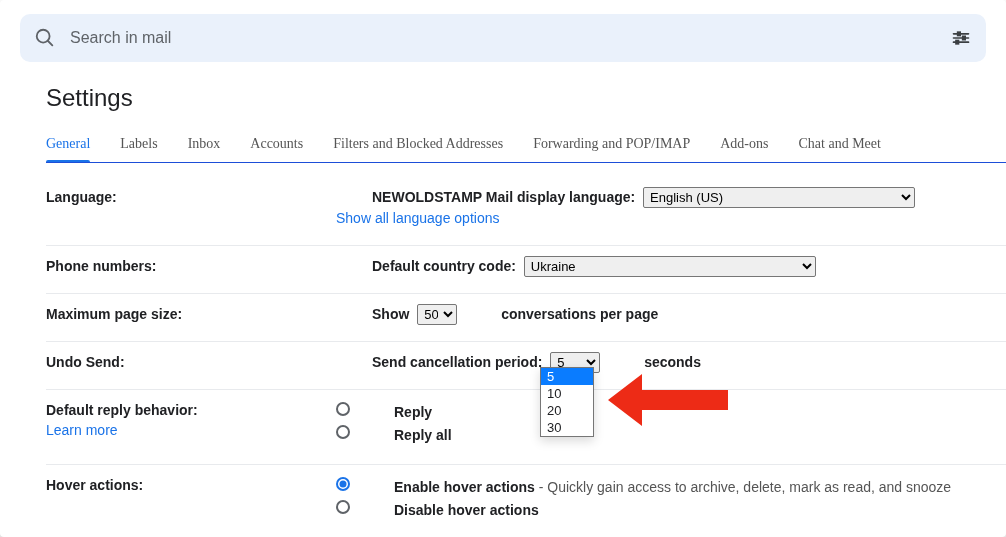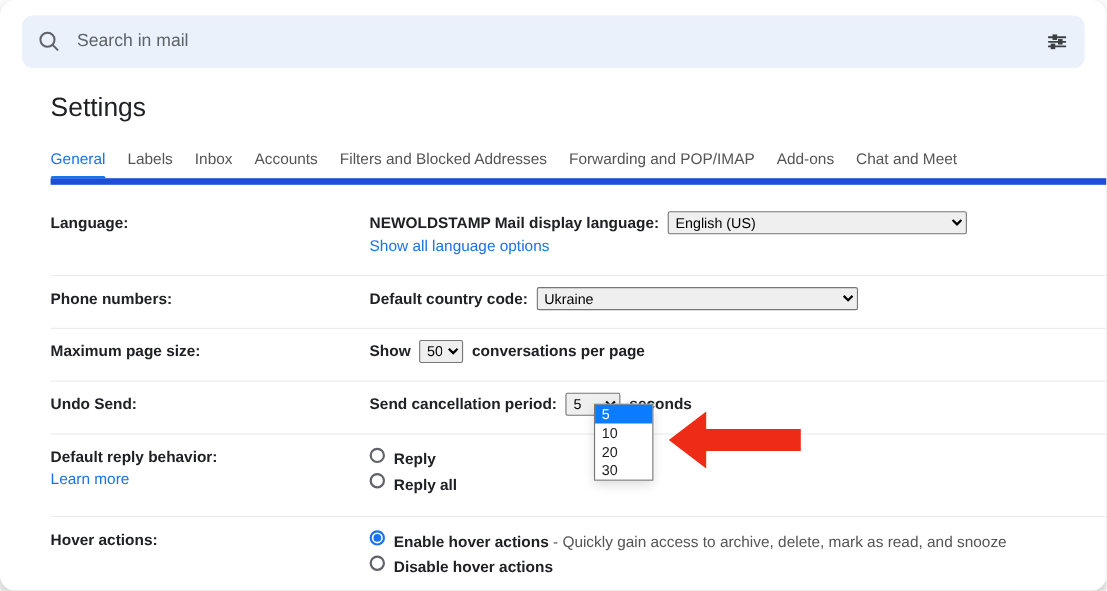--- a/index.html
+++ b/index.html
@@ -9,21 +9,21 @@
     color: #202124;
     background: #fff;
     width: 1006px;
     height: 537px;
     overflow: hidden;
     position: relative;
   }
   .card {
     width: 1006px;
     height: 537px;
-    border-radius: 14px;
+    border-radius: 4px;
     background: #fff;
     box-shadow: 0 6px 14px rgba(0,0,0,0.25);
     overflow: hidden;
     position: relative;
   }
   .search-bar {
     margin: 14px 20px 0 20px;
     height: 48px;
     background: #eaf1fb;
     border-radius: 10px;
@@ -51,26 +51,27 @@
   .content {
     padding: 22px 0 0 46px;
   }
   .page-title {
     font-size: 24px;
     font-weight: 400;
     margin-bottom: 18px;
   }
   .tabs {
     display: flex;
-    gap: 20px;
-    border-bottom: 6px solid #1d4ed8;
+    gap: 30px;
+    border-bottom: 1px solid #1d4ed8;
     padding-bottom: 0;
     margin-bottom: 0;
     flex-wrap: nowrap;
     overflow: hidden;
+    font-family: Liberation Serif, serif;
   }
   .tab {
     color: #555;
     font-size: 14px;
     padding: 6px 0 10px 0;
     white-space: nowrap;
     cursor: pointer;
     position: relative;
   }
   .tab.active {
@@ -105,21 +106,21 @@
     display:block;
     color: #1a73e8;
     font-weight: 400;
     margin-top: 4px;
   }
   .row-body {
     flex: 1;
     color: #202124;
     line-height: 1.5;
   }
-  .bold { font-weight: 700; }
+  .bold { font-weight: 700; margin-left: 36px; }
   .link { color: #1a73e8; cursor: pointer; }
   select.ns {
     font-family: Arial, Helvetica, sans-serif;
     font-size: 13px;
     background:#efefef;
     border:1px solid #767676;
     border-radius:2px;
     padding: 1px 2px;
     margin: 0 4px;
   }

